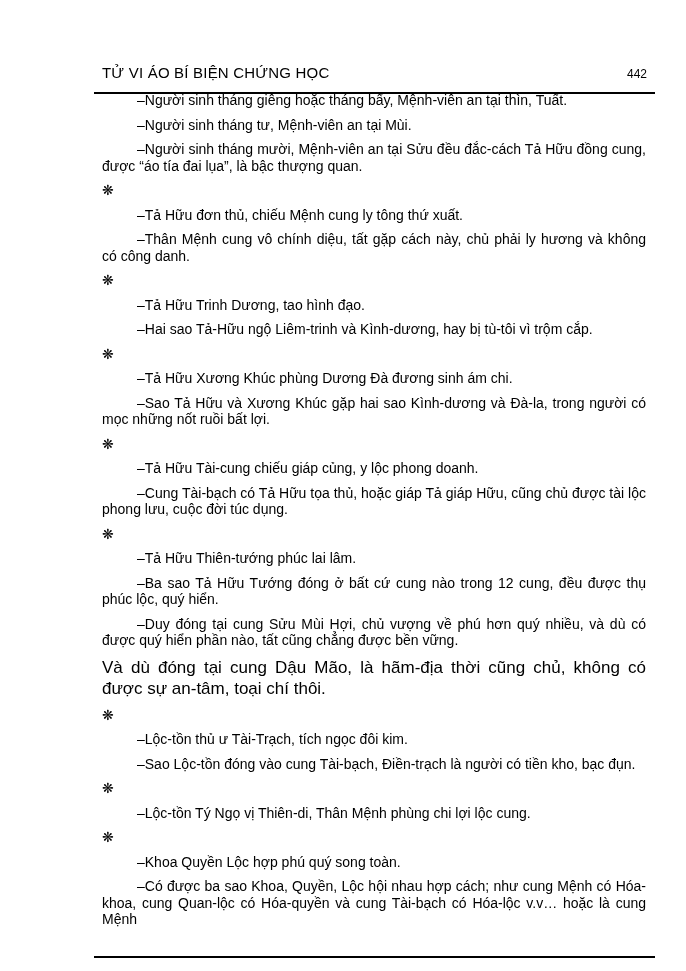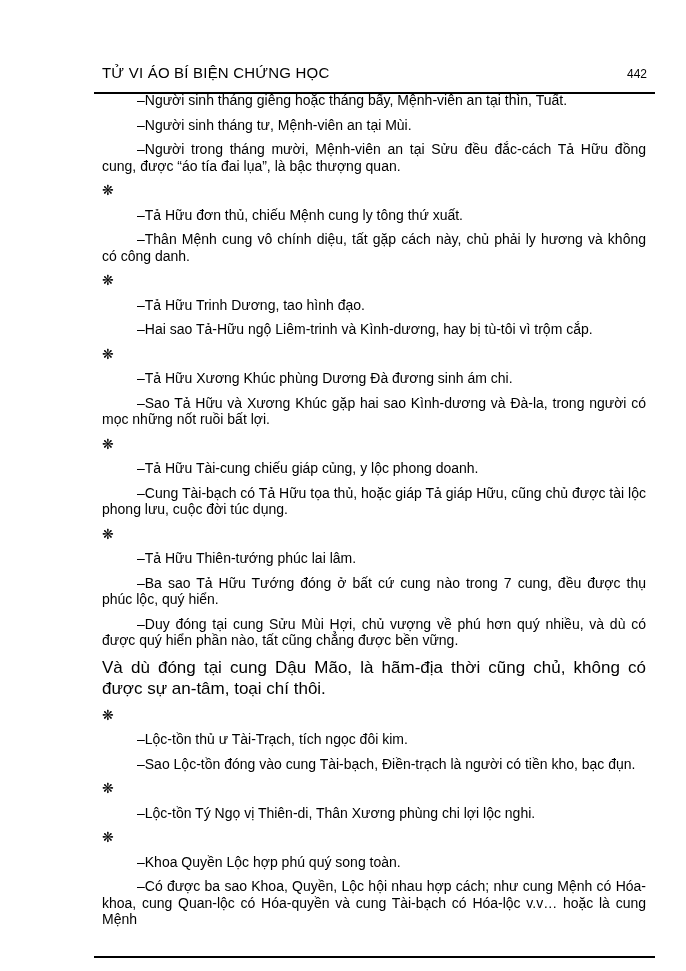--- a/index.html
+++ b/index.html
@@ -68,43 +68,43 @@
 <div class="page">
 
   <div class="header">
     <span class="header-title">TỬ VI ÁO BÍ BIỆN CHỨNG HỌC</span>
     <span class="page-number">442</span>
   </div>
 
   <div class="content">
       <p class="para">–Người sinh tháng giêng hoặc tháng bẩy, Mệnh-viên an tại thìn, Tuất.</p>
       <p class="para">–Người sinh tháng tư, Mệnh-viên an tại Mùi.</p>
-      <p class="para">–Người trong tháng mười, Mệnh-viên an tại Sửu đều đắc-cách Tả Hữu đồng cung, được “áo tía đai lụa”, là bậc thượng quan.</p>
+      <p class="para">–Người sinh tháng mười, Mệnh-viên an tại Sửu đều đắc-cách Tả Hữu đồng cung, được “áo tía đai lụa”, là bậc thượng quan.</p>
       <div class="sep">❋</div>
       <p class="para">–Tả Hữu đơn thủ, chiếu Mệnh cung ly tông thứ xuất.</p>
       <p class="para">–Thân Mệnh cung vô chính diệu, tất gặp cách này, chủ phải ly hương và không có công danh.</p>
       <div class="sep">❋</div>
       <p class="para">–Tả Hữu Trinh Dương, tao hình đạo.</p>
       <p class="para">–Hai sao Tả-Hữu ngộ Liêm-trinh và Kình-dương, hay bị tù-tôi vì trộm cắp.</p>
       <div class="sep">❋</div>
       <p class="para">–Tả Hữu Xương Khúc phùng Dương Đà đương sinh ám chi.</p>
       <p class="para">–Sao Tả Hữu và Xương Khúc gặp hai sao Kình-dương và Đà-la, trong người có mọc những nốt ruồi bất lợi.</p>
       <div class="sep">❋</div>
       <p class="para">–Tả Hữu Tài-cung chiếu giáp củng, y lộc phong doanh.</p>
       <p class="para">–Cung Tài-bạch có Tả Hữu tọa thủ, hoặc giáp Tả giáp Hữu, cũng chủ được tài lộc phong lưu, cuộc đời túc dụng.</p>
       <div class="sep">❋</div>
       <p class="para">–Tả Hữu Thiên-tướng phúc lai lâm.</p>
-      <p class="para">–Ba sao Tả Hữu Tướng đóng ở bất cứ cung nào trong 7 cung, đều được thụ phúc lộc, quý hiển.</p>
+      <p class="para">–Ba sao Tả Hữu Tướng đóng ở bất cứ cung nào trong 12 cung, đều được thụ phúc lộc, quý hiển.</p>
       <p class="para">–Duy đóng tại cung Sửu Mùi Hợi, chủ vượng về phú hơn quý nhiều, và dù có được quý hiển phần nào, tất cũng chẳng được bền vững.</p>
       <p class="big-para">Và dù đóng tại cung Dậu Mão, là hãm-địa thời cũng chủ, không có được sự an-tâm, toại chí thôi.</p>
       <div class="sep">❋</div>
       <p class="para">–Lộc-tồn thủ ư Tài-Trạch, tích ngọc đôi kim.</p>
       <p class="para">–Sao Lộc-tồn đóng vào cung Tài-bạch, Điền-trạch là người có tiền kho, bạc đụn.</p>
       <div class="sep">❋</div>
-      <p class="para">–Lộc-tồn Tý Ngọ vị Thiên-di, Thân Xương phùng chi lợi lộc nghi.</p>
+      <p class="para">–Lộc-tồn Tý Ngọ vị Thiên-di, Thân Mệnh phùng chi lợi lộc cung.</p>
       <div class="sep">❋</div>
       <p class="para">–Khoa Quyền Lộc hợp phú quý song toàn.</p>
       <p class="para">–Có được ba sao Khoa, Quyền, Lộc hội nhau hợp cách; như cung Mệnh có Hóa-khoa, cung Quan-lộc có Hóa-quyền và cung Tài-bạch có Hóa-lộc v.v… hoặc là cung Mệnh</p>
     </div>
 
   <div class="footer">
     <span>HÀ LẠC DÃ PHU VIỆT VIÊM TỬ</span>
   </div>
 
 </div>

